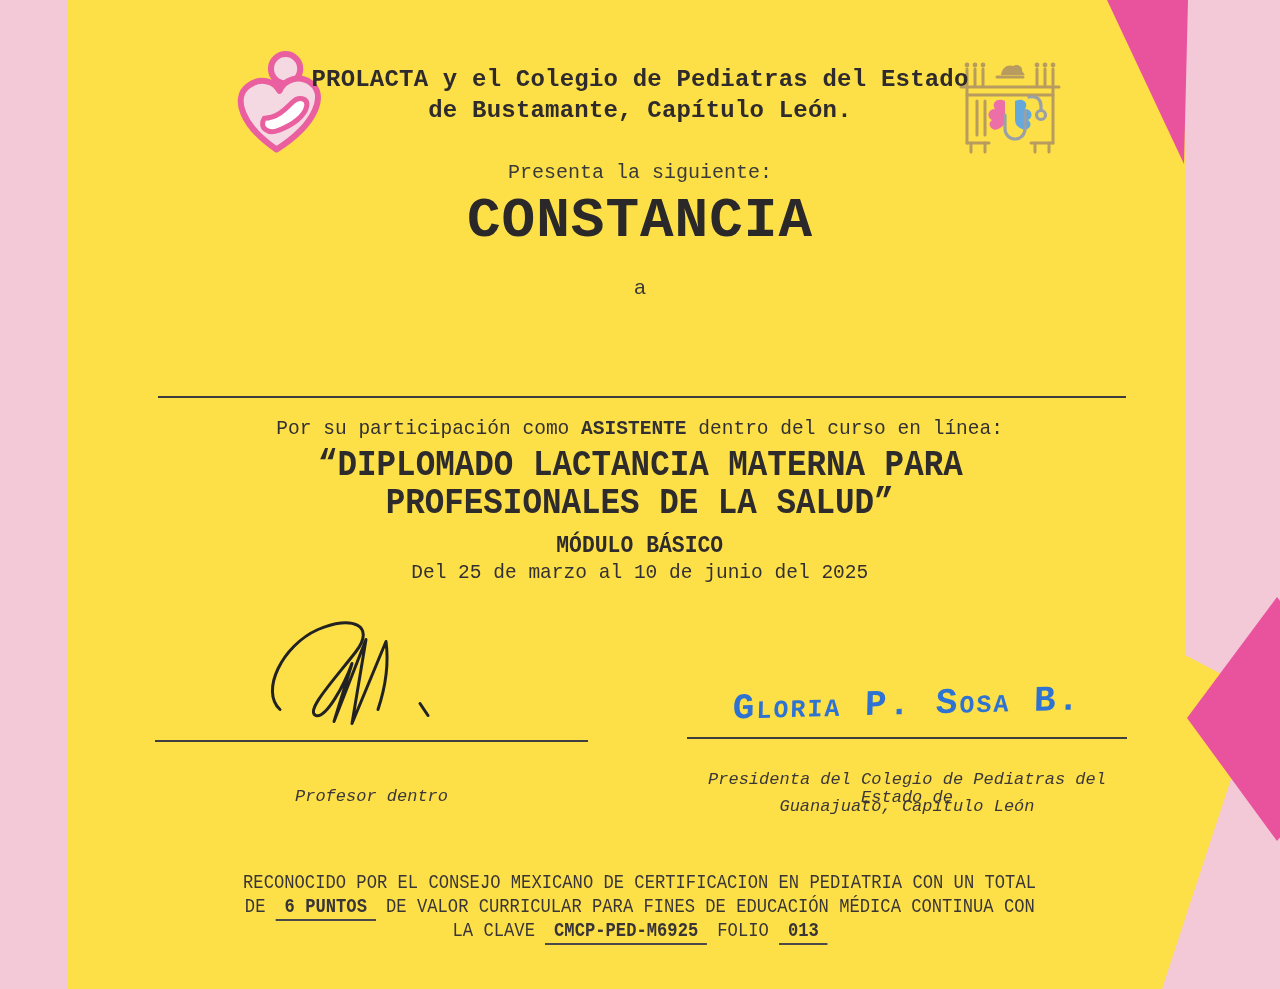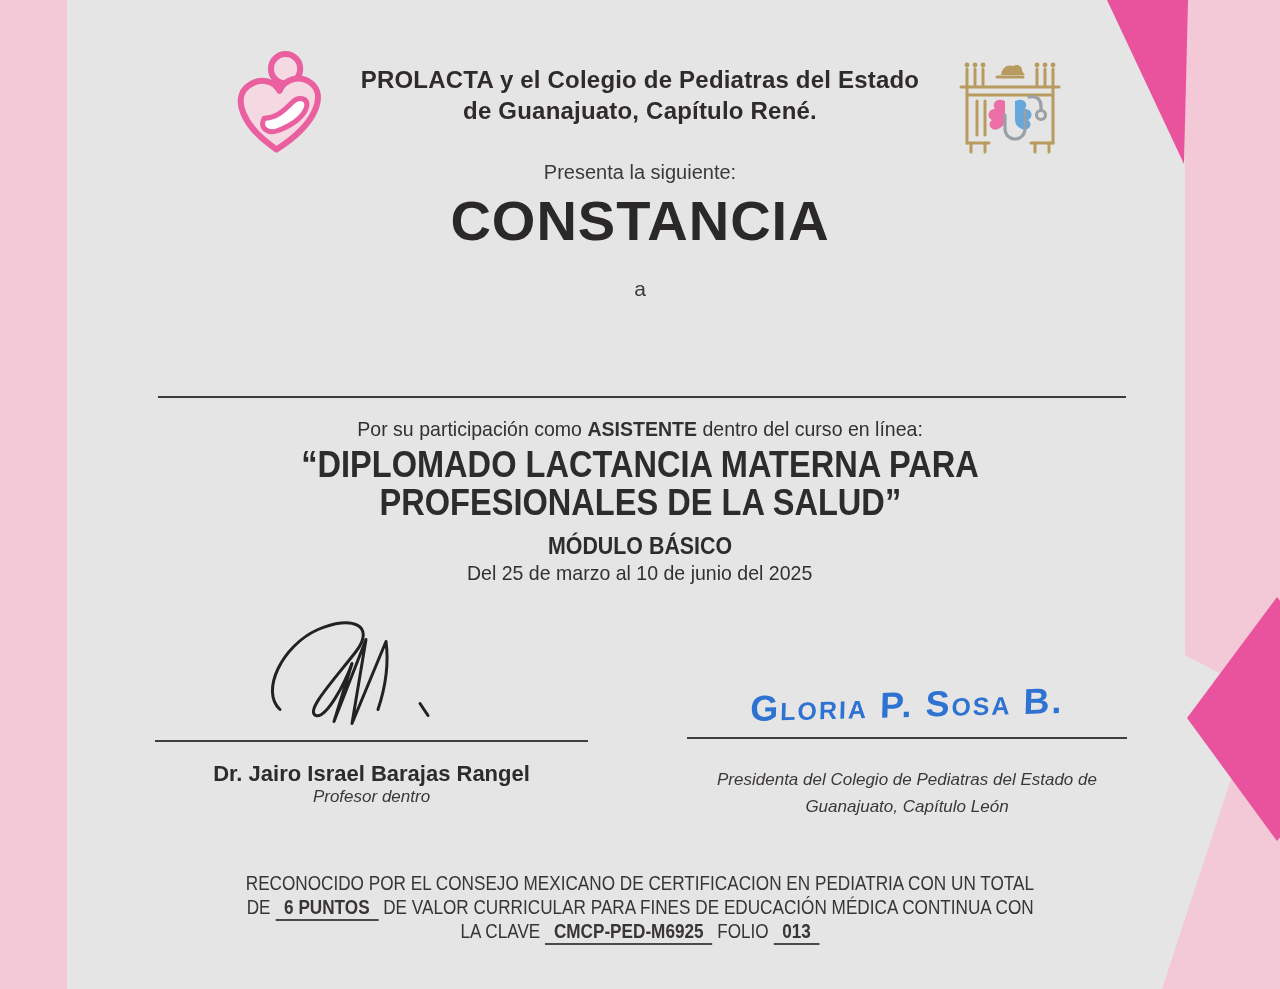--- a/index.html
+++ b/index.html
@@ -1,18 +1,18 @@
 <!DOCTYPE html>
 <html><head>
 <meta charset="utf-8">
 <style>
   html,body { margin:0; padding:0; background:#ffffff; }
   #certificate {
-    position:relative; width:1280px; height:989px; background:#e5e5e5;
-    overflow:hidden; font-family:Liberation Sans, sans-serif; color:#2d2a2b;
+    position:relative; width:1280px; height:989px; background:#fde047;
+    overflow:hidden; font-family:Liberation Mono, monospace; color:#2d2a2b;
   }
   .abs { position:absolute; }
   .center { left:0; width:1280px; text-align:center; }
   .squeeze { display:inline-block; transform:scaleX(0.88); transform-origin:50% 50%; white-space:nowrap; }
   .squeeze95 { display:inline-block; transform:scaleX(0.93); transform-origin:50% 50%; white-space:nowrap; }
 
   .org-title { top:64px; font-size:24px; font-weight:700; line-height:31px; color:#2f2b2d; letter-spacing:0.2px; }
   .presents  { top:161px; font-size:20px; color:#3a3a3a; }
   .doc-type  { top:193px; font-size:56px; font-weight:800; letter-spacing:1px; line-height:1; color:#2b282a; }
   .to-word   { top:277px; font-size:21px; color:#3a3a3a; }
@@ -98,21 +98,21 @@
     <path d="M60 46 c8 -4 14 2 10 8 c7 0 9 8 3 11 c6 4 0 12 -6 9 c-5 -2 -7 -5 -7 -10 z" fill="#64a8dc"></path>
     <g stroke="#9aa0a6" stroke-width="3.2" fill="none" stroke-linecap="round">
       <path d="M50 60 l0 14 a10 10 0 0 0 20 0 l0 -18"></path>
       <path d="M74 42 c8 -2 12 3 12 9 l0 4"></path>
       <circle cx="86" cy="60" r="4.5"></circle>
     </g>
   </svg>
 
   <div class="abs center org-title">
     <div>PROLACTA y el Colegio de Pediatras del Estado</div>
-    <div>de Guanajuato, Capítulo René.</div>
+    <div>de Bustamante, Capítulo León.</div>
   </div>
 
   <div class="abs center presents">Presenta la siguiente:</div>
 
   <div class="abs center doc-type">CONSTANCIA</div>
 
   <div class="abs center to-word">a</div>
 
 
   <div class="abs name-rule"></div>
@@ -139,21 +139,20 @@
   </div>
 
   <div class="abs sig-col sig-col-left">
     <svg class="scribble" width="220" height="128" viewBox="0 0 220 125">
       <g stroke="#222222" stroke-width="3" fill="none" stroke-linecap="round" stroke-linejoin="round">
         <path d="M20 98 C 0 80 22 34 58 18 C 92 3 116 14 96 40 C 76 66 44 100 56 104 C 66 107 84 74 92 52 L 74 110 L 106 28 L 92 112 L 126 30 C 130 60 122 86 118 98"></path>
         <path d="M160 92 l8 12"></path>
       </g>
     </svg>
     <div class="sig-line" style="top:130px;"></div>
-    <div class="sig-name" style="top:151px;">Dr. Jairo Israel Barajas Rangel</div>
     <div class="sig-role" style="top:178px;">Profesor dentro</div>
   </div>
 
   <div class="abs sig-col sig-col-right">
     <div class="blue-sig">Gloria P. Sosa B.</div>
     <div class="sig-line" style="top:127px;"></div>
     <div class="sig-role" style="top:161px;">Presidenta del Colegio de Pediatras del Estado de</div>
     <div class="sig-role" style="top:188px;">Guanajuato, Capítulo León</div>
   </div>
 

